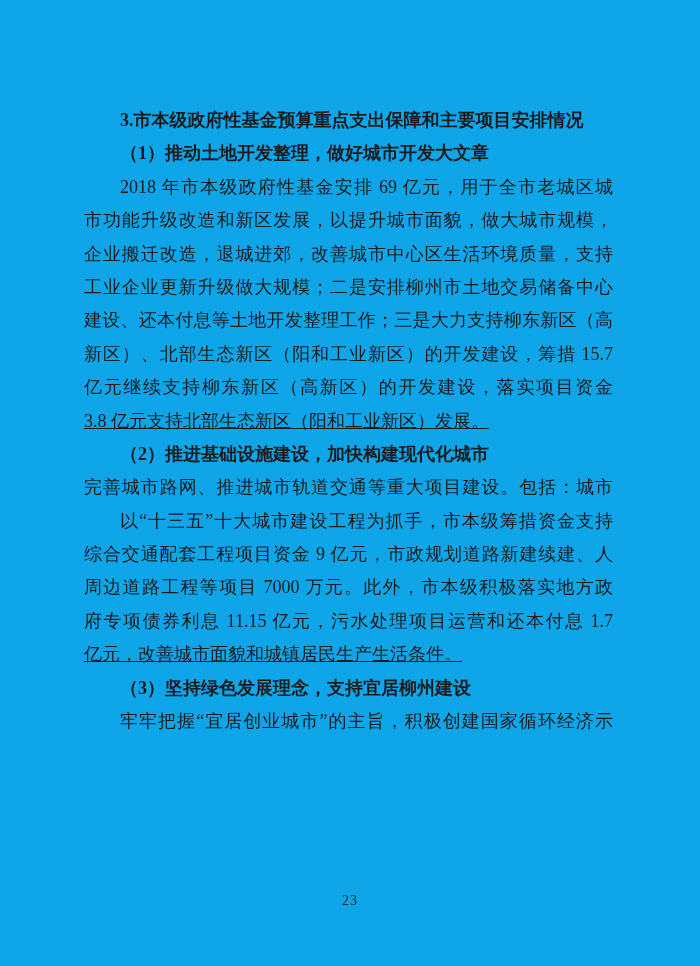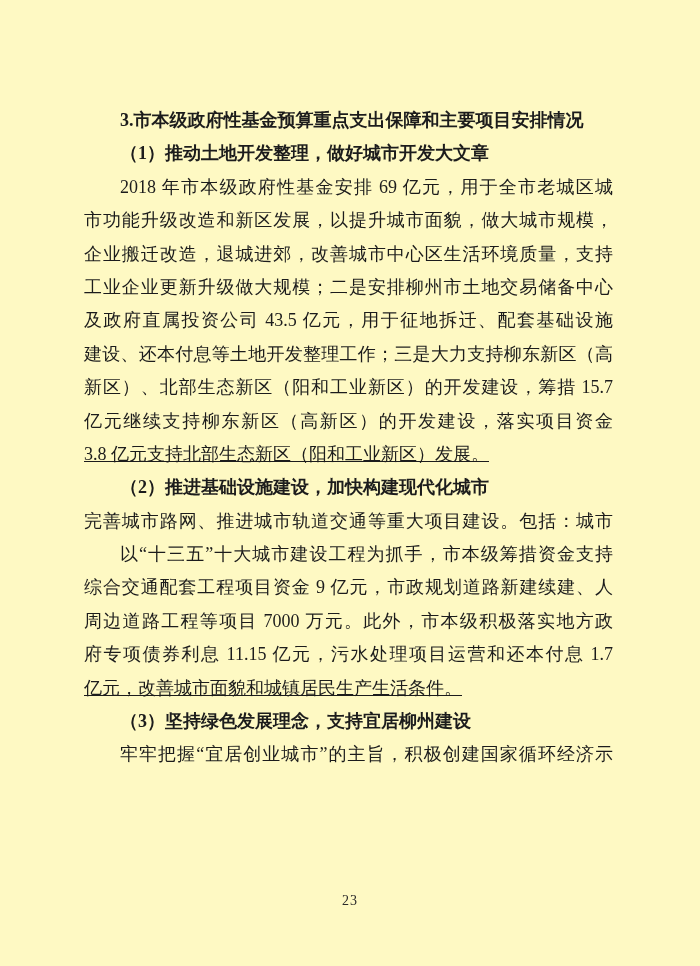--- a/index.html
+++ b/index.html
@@ -12,21 +12,21 @@
     height: 966px;
     font-family: "Liberation Serif", "DejaVu Serif", serif;
     color: #1c1c1c;
     position: relative;
     overflow: hidden;
   }
   .page {
     position: relative;
     width: 700px;
     height: 966px;
-    background: #fef9c3;
+    background: #0ea5e9;
   }
   .text-block {
     position: absolute;
     left: 84px;
     top: 104px;
     width: 529px;
     font-size: 18px;
   }
   .line {
     line-height: 33.4px;
@@ -64,21 +64,20 @@
 <body>
 
 <main class="page">
   <section class="text-block">
       <div class="line heading first-line">3.市本级政府性基金预算重点支出保障和主要项目安排情况</div>
       <div class="line heading first-line">（1）推动土地开发整理，做好城市开发大文章</div>
       <div class="line body-line first-line">2018 年市本级政府性基金安排 69 亿元，用于全市老城区城</div>
       <div class="line body-line">市功能升级改造和新区发展，以提升城市面貌，做大城市规模，</div>
       <div class="line body-line">企业搬迁改造，退城进郊，改善城市中心区生活环境质量，支持</div>
       <div class="line body-line">工业企业更新升级做大规模；二是安排柳州市土地交易储备中心</div>
-      <div class="line body-line">及政府直属投资公司 43.5 亿元，用于征地拆迁、配套基础设施</div>
       <div class="line body-line">建设、还本付息等土地开发整理工作；三是大力支持柳东新区（高</div>
       <div class="line body-line">新区）、北部生态新区（阳和工业新区）的开发建设，筹措 15.7</div>
       <div class="line body-line">亿元继续支持柳东新区（高新区）的开发建设，落实项目资金</div>
       <div class="line body-line para-end">3.8 亿元支持北部生态新区（阳和工业新区）发展。</div>
       <div class="line heading first-line">（2）推进基础设施建设，加快构建现代化城市</div>
       <div class="line body-line">完善城市路网、推进城市轨道交通等重大项目建设。包括：城市</div>
       <div class="line body-line first-line">以“十三五”十大城市建设工程为抓手，市本级筹措资金支持</div>
       <div class="line body-line">综合交通配套工程项目资金 9 亿元，市政规划道路新建续建、人</div>
       <div class="line body-line">周边道路工程等项目 7000 万元。此外，市本级积极落实地方政</div>
       <div class="line body-line">府专项债券利息 11.15 亿元，污水处理项目运营和还本付息 1.7</div>

